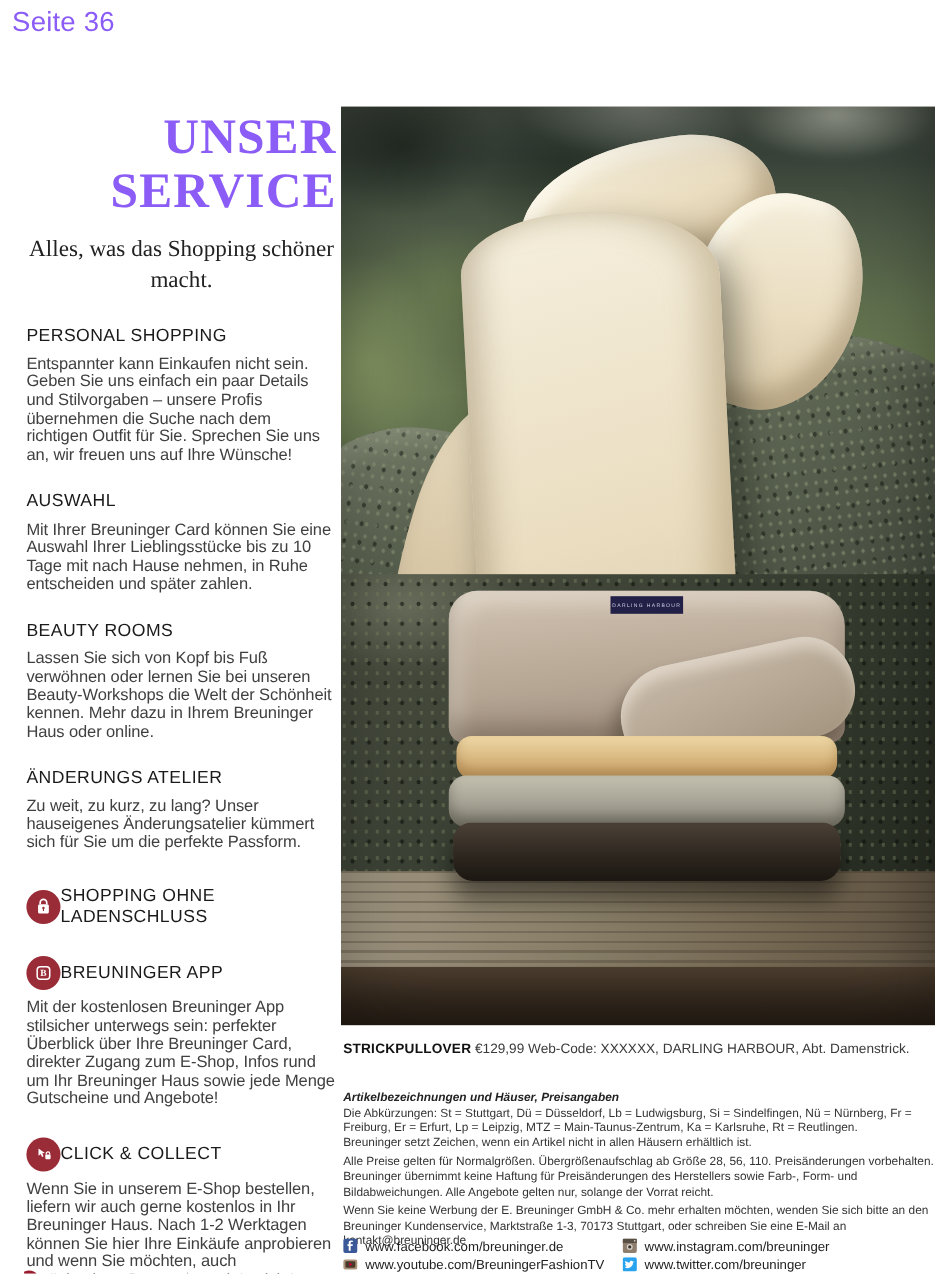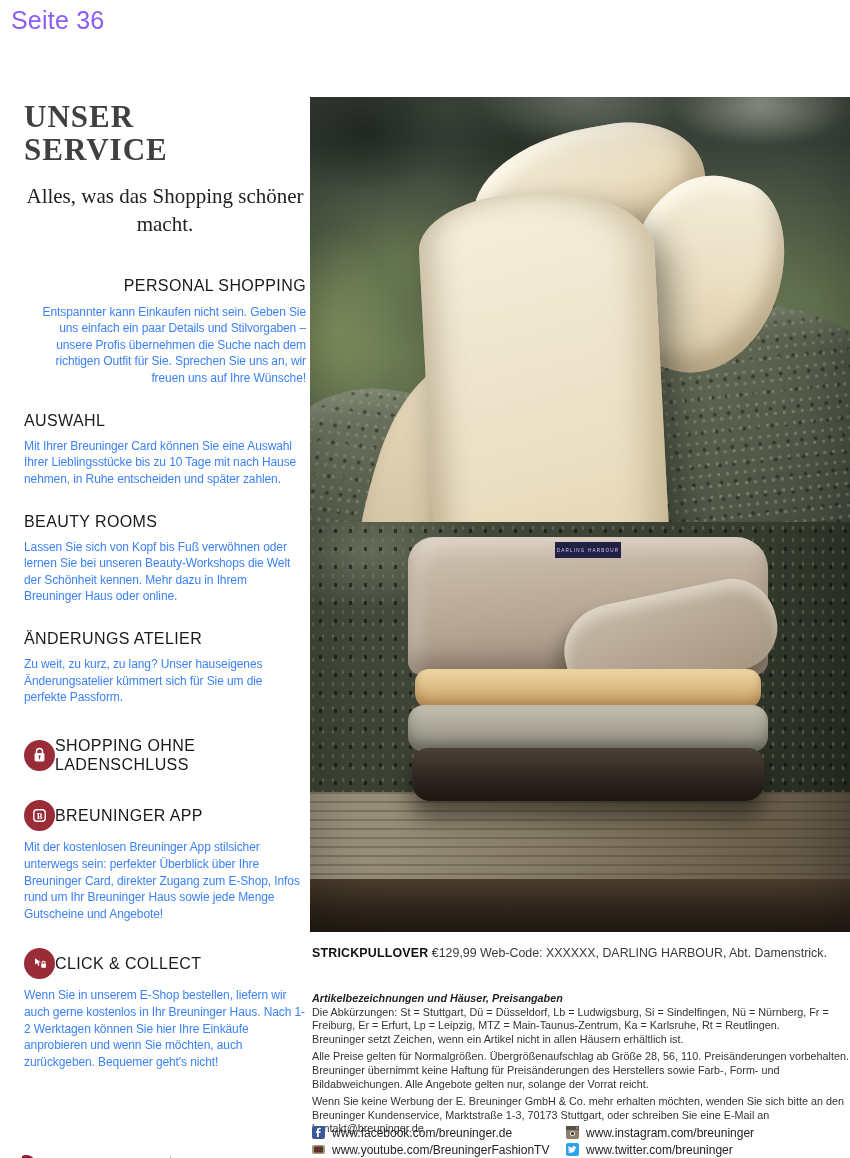--- a/index.html
+++ b/index.html
@@ -4,25 +4,25 @@
 <style>
   * { margin:0; padding:0; box-sizing:border-box; }
   html,body { background:#ffffff; }
   body { font-family:"Liberation Sans", sans-serif; color:#1c1c1c; }
   .page { position:relative; width:850px; height:1158px; background:#fff; overflow:hidden; }
 
   .page-label { position:absolute; left:11px; top:6px; font-size:25px; letter-spacing:.2px; color:#8b5cf6; }
 
   
   .svc { position:absolute; left:24px; top:100px; width:282px; }
-  .svc-title { font-family:"Liberation Serif", serif; font-weight:bold; font-size:31px; line-height:1.08; text-align:left; letter-spacing:1px; color:#404040; }
+  .svc-title { font-family:"Liberation Serif", serif; font-weight:bold; font-size:45px; line-height:1.08; text-align:right; letter-spacing:1px; color:#8b5cf6; }
   .svc-sub { font-family:"Liberation Serif", serif; font-size:21px; line-height:1.32; text-align:center; margin-top:16px; color:#222; }
   .svc-sec { margin-top:24px; }
   .svc-head { font-size:16px; letter-spacing:.4px; color:#1a1a1a; line-height:1.2; }
-  .svc-body { margin-top:8px; font-size:12px; line-height:16.6px; letter-spacing:-.1px; color:#3b82f6; }
+  .svc-body { margin-top:8px; font-size:15px; line-height:16.6px; letter-spacing:-.1px; color:#404040; }
   .svc-iconrow { display:flex; align-items:center; gap:0; }
   .svc-iconrow .svc-head { flex:1; }
   .circ { width:31px; height:31px; border-radius:50%; flex:0 0 31px; display:flex; align-items:center; justify-content:center; }
   .circ svg { display:block; }
 
   
   .photo { position:absolute; left:310px; top:97px; width:540px; height:835px; overflow:hidden; background:#4c5743; }
   .ph { position:absolute; }
   .alpine { left:-12px; top:-12px; width:564px; height:470px; filter:blur(3px);
     background:
@@ -95,21 +95,21 @@
 
   <div class="page-label">Seite 36</div>
 
   <div class="svc">
     <div class="svc-title">
       <div>UNSER</div>
       <div>SERVICE</div>
     </div>
     <div class="svc-sub">Alles, was das Shopping schöner macht.</div>
 
-    <div class="svc-sec" style="margin-top:38px;text-align:right;">
+    <div class="svc-sec" style="margin-top:27px;">
       <div class="svc-head">PERSONAL SHOPPING</div>
       <div class="svc-body">Entspannter kann Einkaufen nicht sein. Geben Sie uns einfach ein paar Details und Stilvorgaben – unsere Profis übernehmen die Suche nach dem richtigen Outfit für Sie. Sprechen Sie uns an, wir freuen uns auf Ihre Wünsche!</div>
     </div>
 
     <div class="svc-sec">
       <div class="svc-head">AUSWAHL</div>
       <div class="svc-body">Mit Ihrer Breuninger Card können Sie eine Auswahl Ihrer Lieblingsstücke bis zu 10 Tage mit nach Hause nehmen, in Ruhe entscheiden und später zahlen.</div>
     </div>
 
     <div class="svc-sec">

